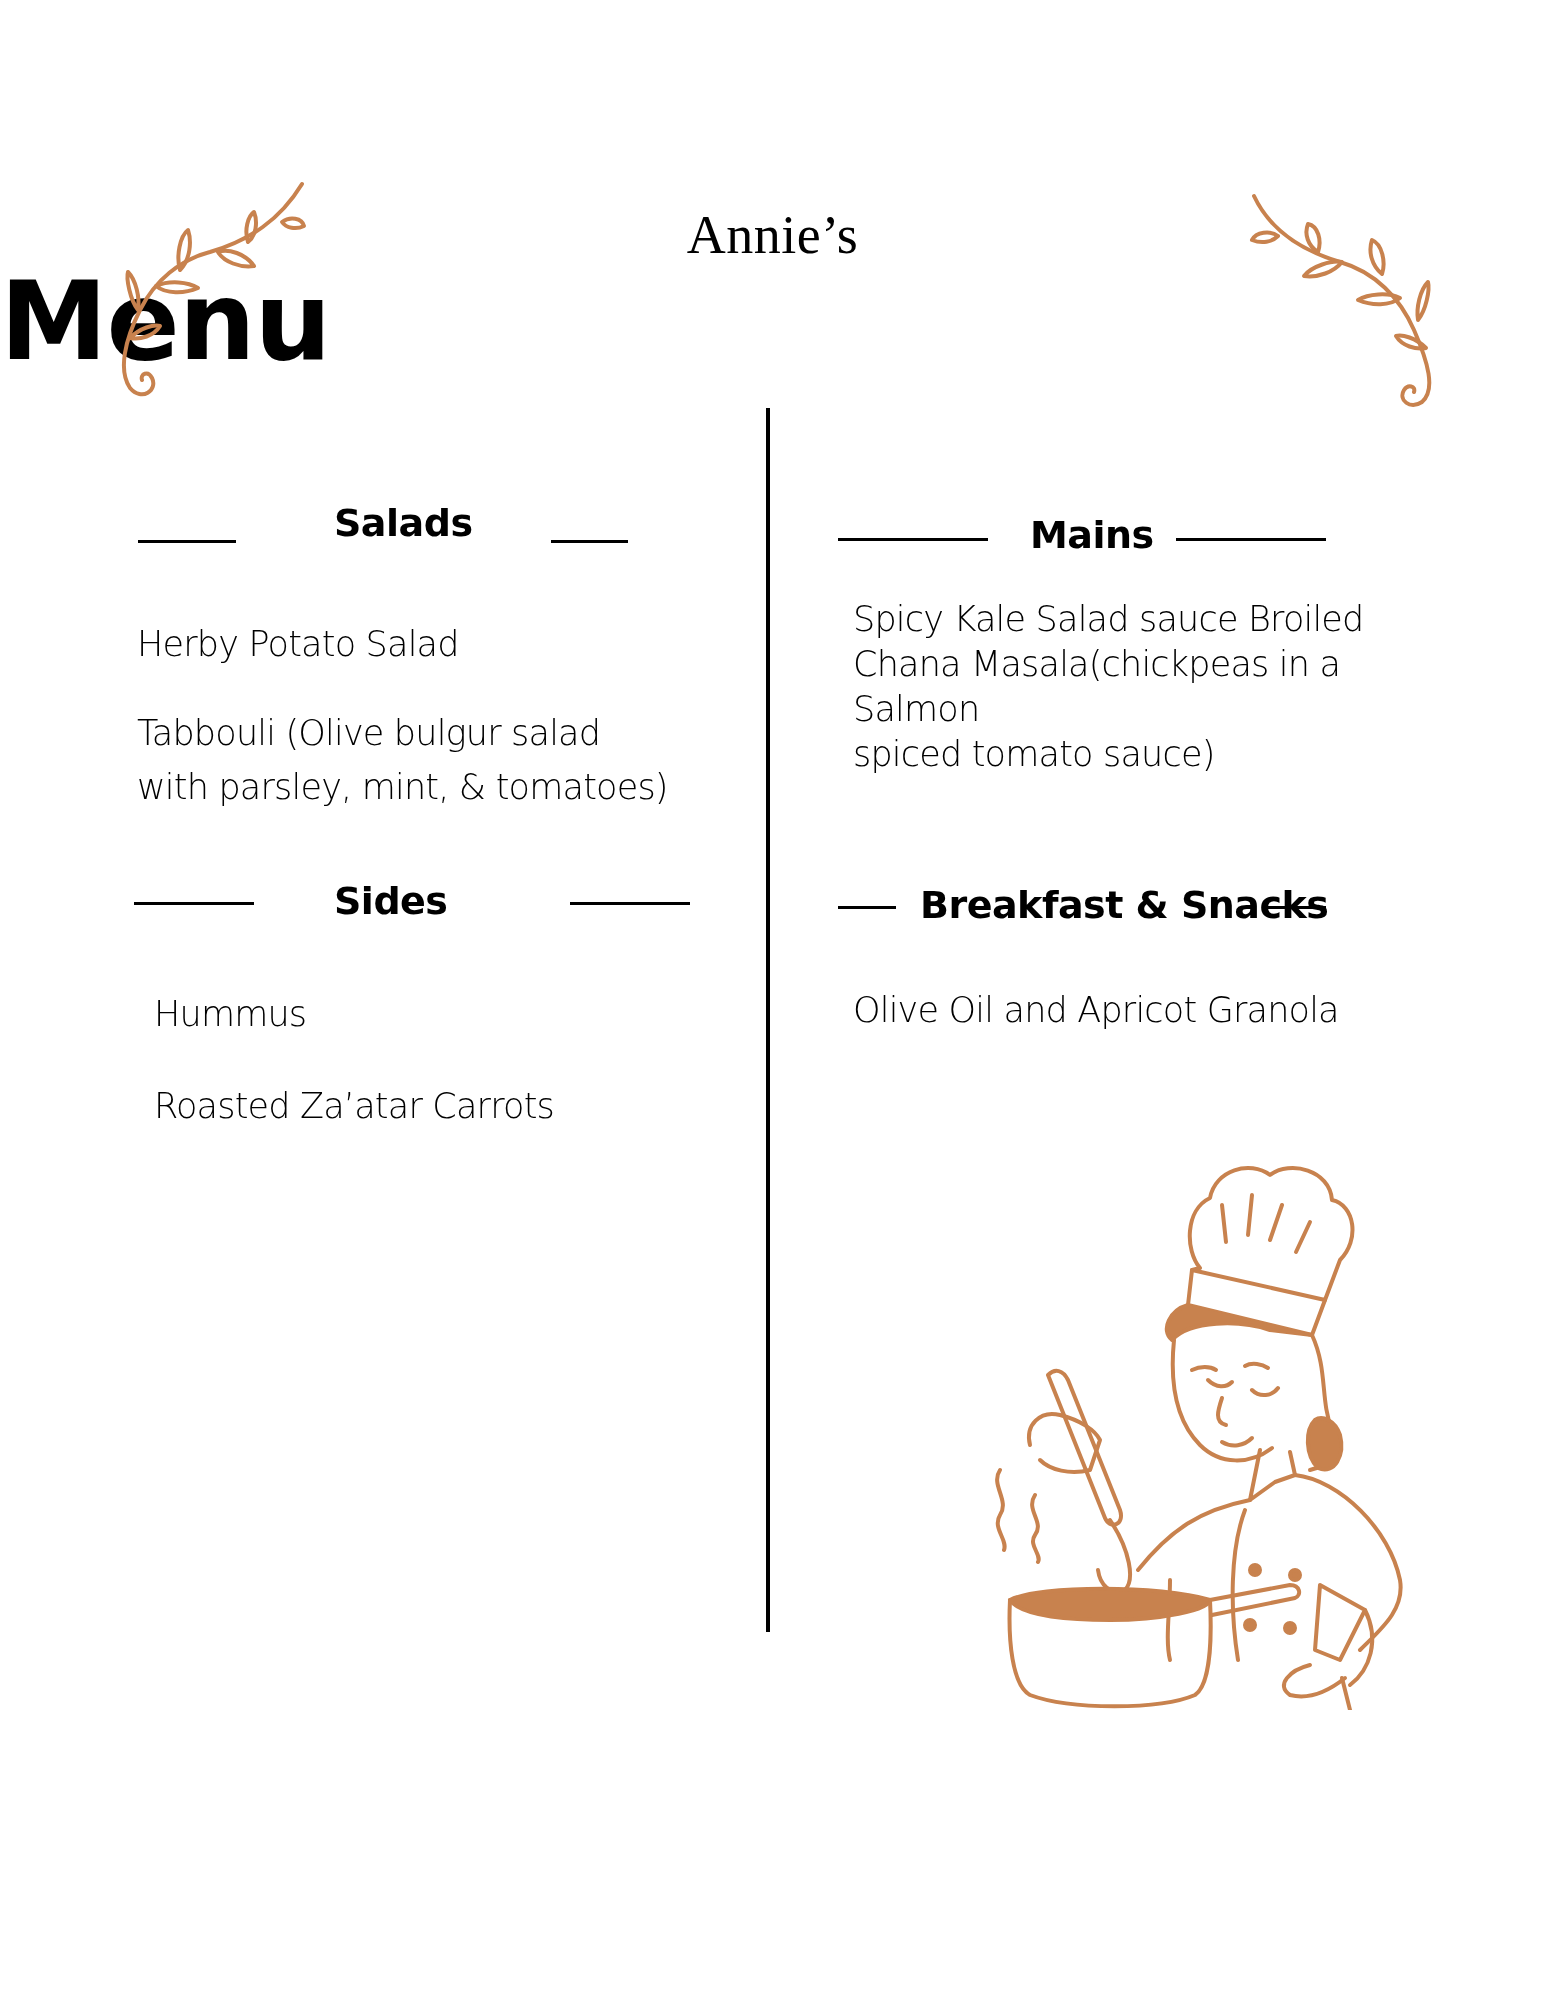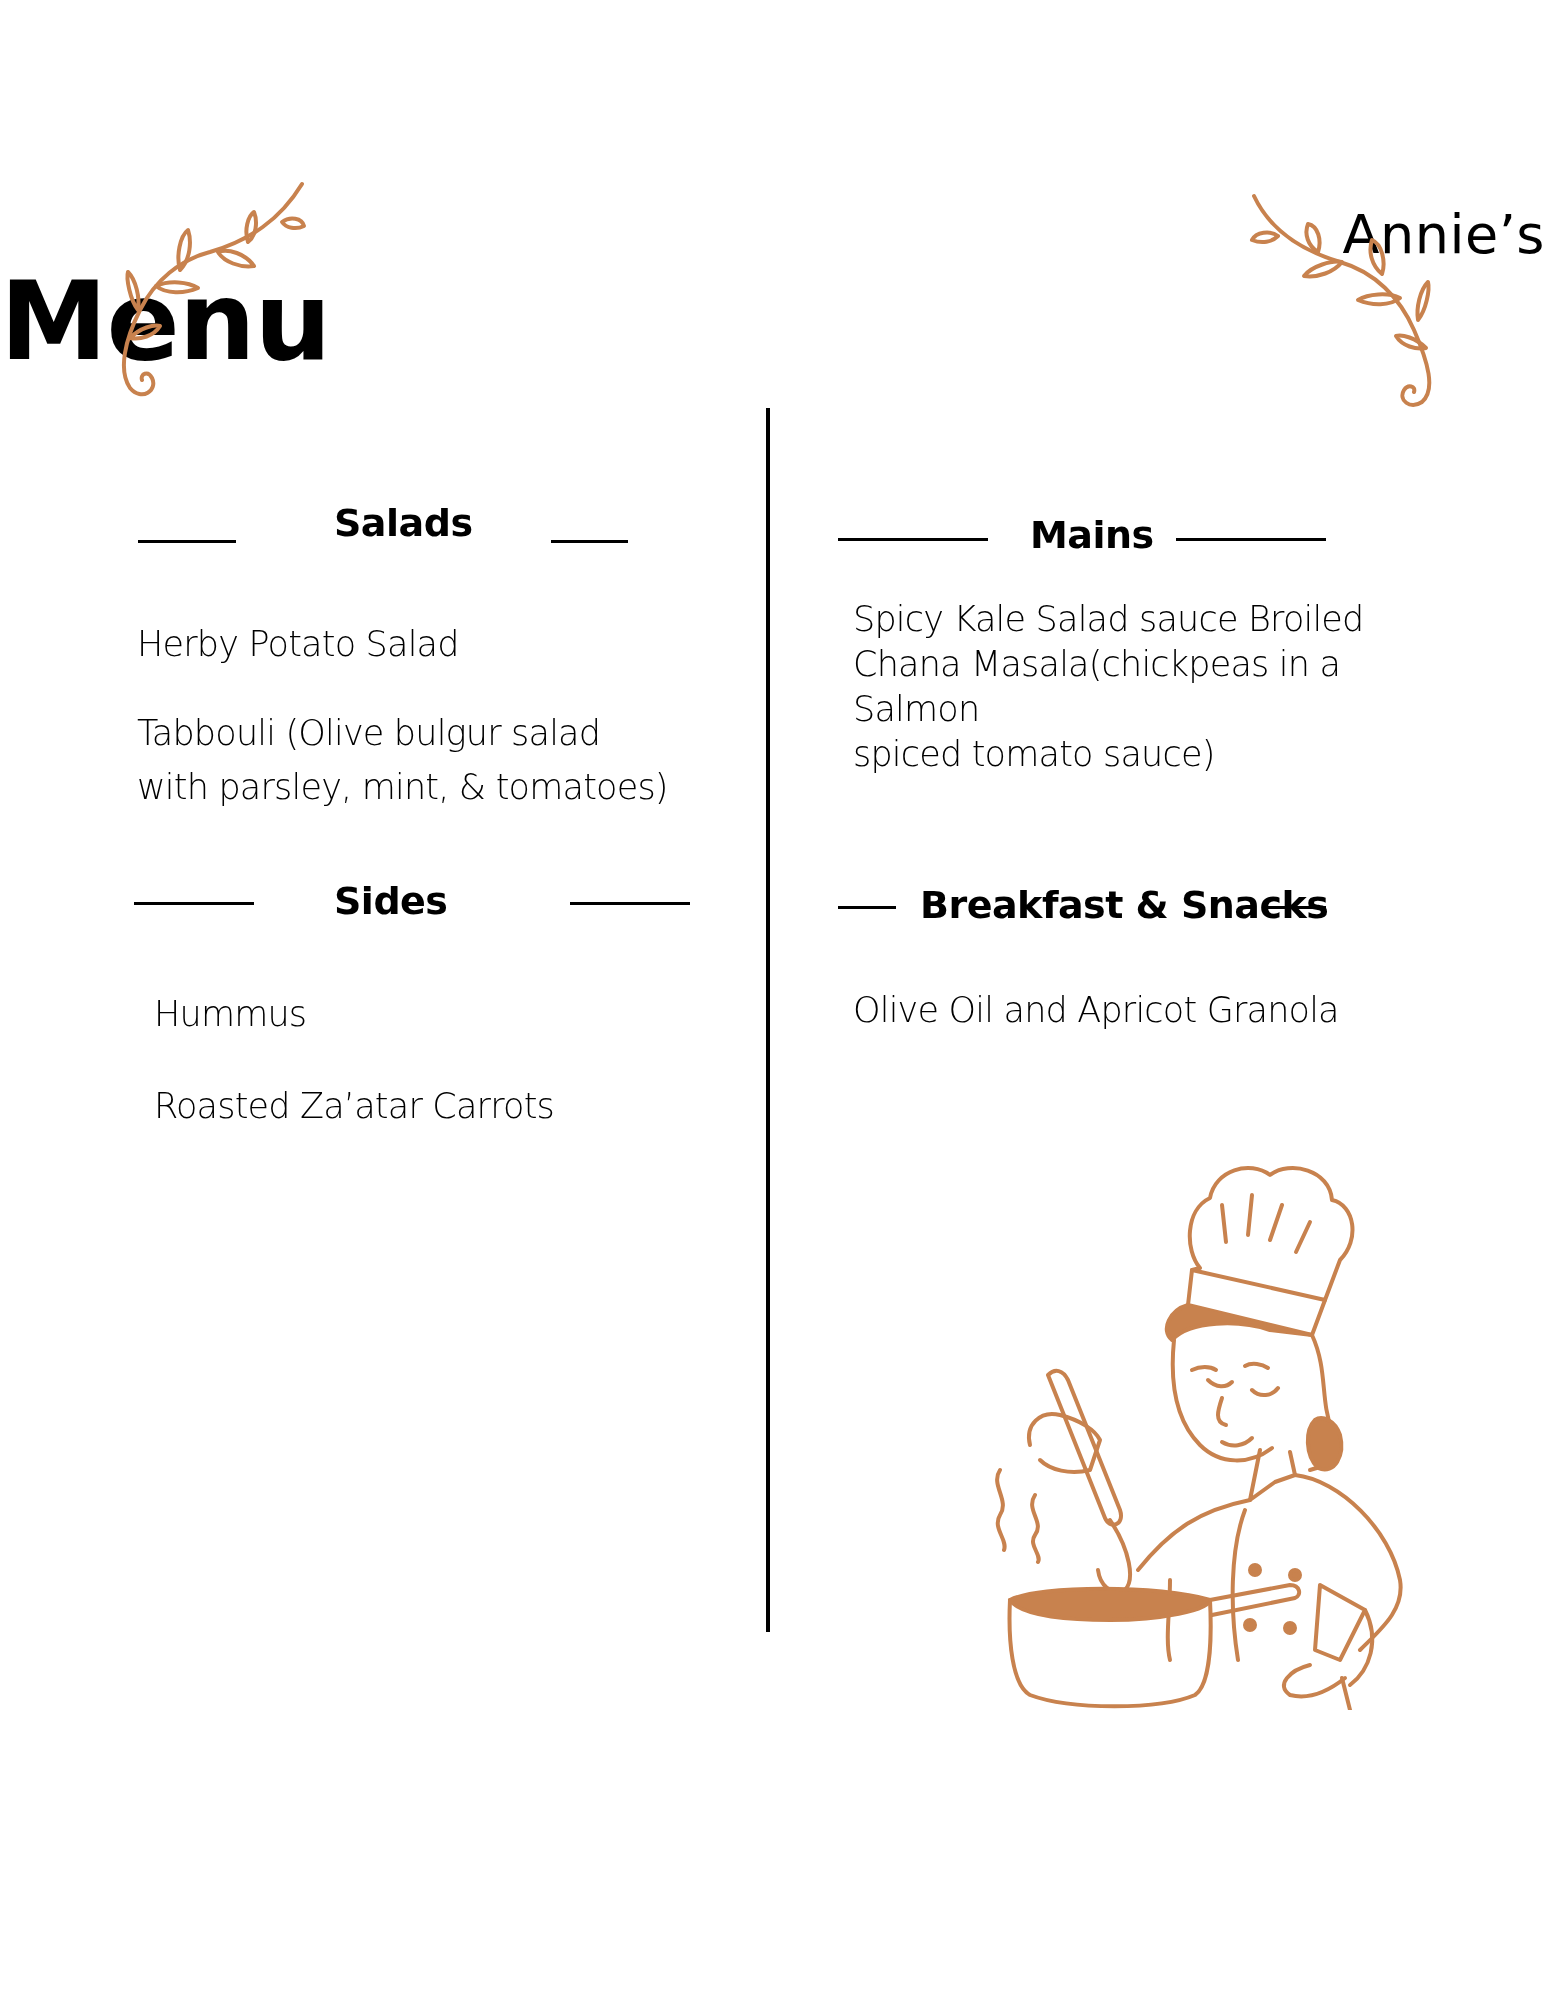--- a/index.html
+++ b/index.html
@@ -1,20 +1,20 @@
 <!DOCTYPE html>
 <html><head>
   <meta charset="utf-8">
   <style>
     html, body { margin: 0; padding: 0; background: #ffffff; }
     body { width: 1545px; height: 2000px; position: relative; overflow: hidden;
            font-family: "DejaVu Sans", sans-serif; color: #000; }
     .abs { position: absolute; }
-    .title-small { left: 0; width: 1545px; top: 200px; text-align: right;
-                   font-size: 54px; font-weight: 400; line-height: 70px; letter-spacing: 0.5px; }
+    .title-small { left: 0; width: 1545px; top: 200px; text-align: center;
+                   font-size: 54px; font-weight: 400; line-height: 70px; letter-spacing: 0.5px; font-family: Liberation Serif, serif; }
     .title-big { left: 0; width: 1545px; top: 262px; text-align: left;
                  font-size: 108px; font-weight: 700; line-height: 120px; letter-spacing: -1px; }
     .divider-v { left: 766px; top: 408px; width: 4px; height: 1224px; background: #000; }
     .rule { height: 3px; background: #000; }
     .heading { font-weight: 700; font-size: 38px; line-height: 46px; white-space: nowrap;
                font-family: "DejaVu Sans", sans-serif; letter-spacing: -0.5px; }
     .item { font-size: 35px; line-height: 46px; font-family: "DejaVu Sans", sans-serif;
             letter-spacing: -0.8px; font-weight: 300; white-space: nowrap; }
     .vine, .chef { fill: none; stroke: #C8824E; stroke-width: 4; stroke-linecap: round; stroke-linejoin: round; }
   </style>

